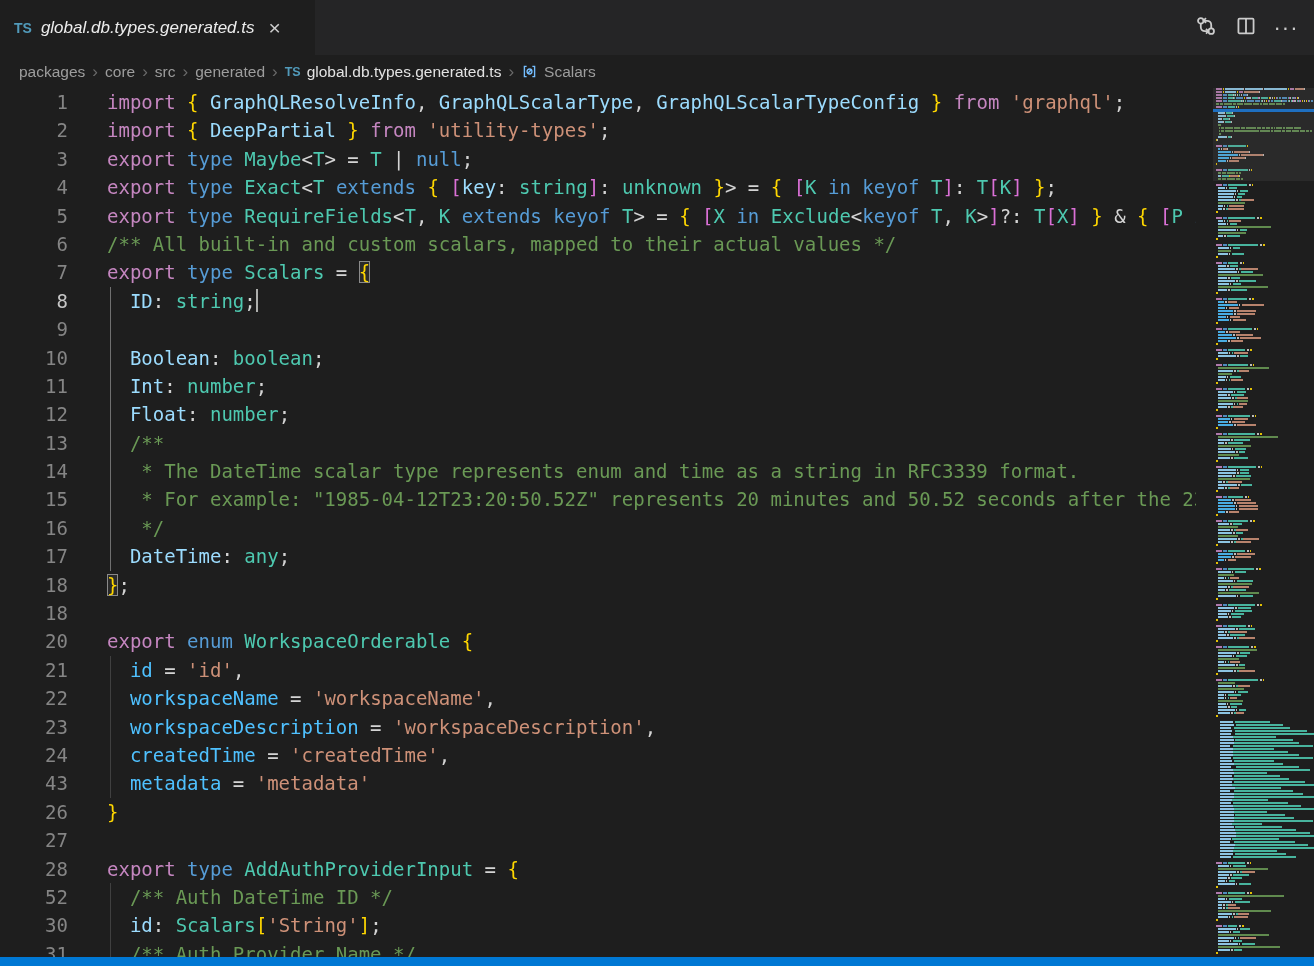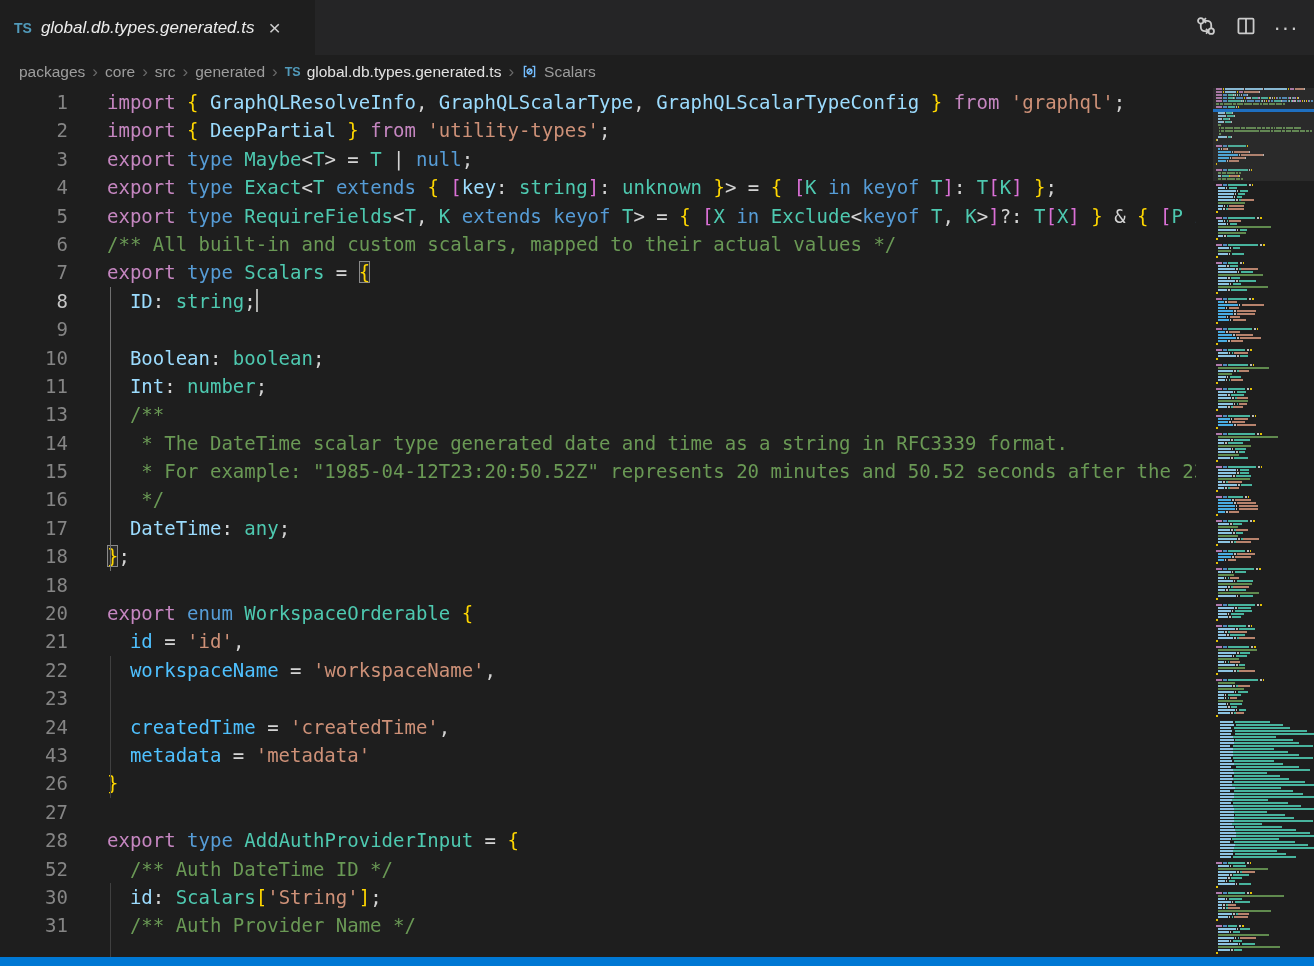--- a/index.html
+++ b/index.html
@@ -134,31 +134,32 @@
       <div class="line"><span class="ln">2</span><span class="lc"><span class="tk-kw">import</span><span class="tk-fg"> </span><span class="tk-b1">{</span><span class="tk-fg"> </span><span class="tk-prop">DeepPartial</span><span class="tk-fg"> </span><span class="tk-b1">}</span><span class="tk-fg"> </span><span class="tk-kw">from</span><span class="tk-fg"> </span><span class="tk-str">'utility-types'</span><span class="tk-fg">;</span></span></div>
       <div class="line"><span class="ln">3</span><span class="lc"><span class="tk-kw">export</span><span class="tk-fg"> </span><span class="tk-kw2">type</span><span class="tk-fg"> </span><span class="tk-type">Maybe</span><span class="tk-fg">&lt;</span><span class="tk-type">T</span><span class="tk-fg">&gt; = </span><span class="tk-type">T</span><span class="tk-fg"> | </span><span class="tk-kw2">null</span><span class="tk-fg">;</span></span></div>
       <div class="line"><span class="ln">4</span><span class="lc"><span class="tk-kw">export</span><span class="tk-fg"> </span><span class="tk-kw2">type</span><span class="tk-fg"> </span><span class="tk-type">Exact</span><span class="tk-fg">&lt;</span><span class="tk-type">T</span><span class="tk-fg"> </span><span class="tk-kw2">extends</span><span class="tk-fg"> </span><span class="tk-b1">{</span><span class="tk-fg"> </span><span class="tk-b2">[</span><span class="tk-prop">key</span><span class="tk-fg">: </span><span class="tk-type">string</span><span class="tk-b2">]</span><span class="tk-fg">: </span><span class="tk-type">unknown</span><span class="tk-fg"> </span><span class="tk-b1">}</span><span class="tk-fg">&gt; = </span><span class="tk-b1">{</span><span class="tk-fg"> </span><span class="tk-b2">[</span><span class="tk-type">K</span><span class="tk-fg"> </span><span class="tk-kw2">in</span><span class="tk-fg"> </span><span class="tk-kw2">keyof</span><span class="tk-fg"> </span><span class="tk-type">T</span><span class="tk-b2">]</span><span class="tk-fg">: </span><span class="tk-type">T</span><span class="tk-b2">[</span><span class="tk-type">K</span><span class="tk-b2">]</span><span class="tk-fg"> </span><span class="tk-b1">}</span><span class="tk-fg">;</span></span></div>
       <div class="line"><span class="ln">5</span><span class="lc"><span class="tk-kw">export</span><span class="tk-fg"> </span><span class="tk-kw2">type</span><span class="tk-fg"> </span><span class="tk-type">RequireFields</span><span class="tk-fg">&lt;</span><span class="tk-type">T</span><span class="tk-fg">, </span><span class="tk-type">K</span><span class="tk-fg"> </span><span class="tk-kw2">extends</span><span class="tk-fg"> </span><span class="tk-kw2">keyof</span><span class="tk-fg"> </span><span class="tk-type">T</span><span class="tk-fg">&gt; = </span><span class="tk-b1">{</span><span class="tk-fg"> </span><span class="tk-b2">[</span><span class="tk-type">X</span><span class="tk-fg"> </span><span class="tk-kw2">in</span><span class="tk-fg"> </span><span class="tk-type">Exclude</span><span class="tk-fg">&lt;</span><span class="tk-kw2">keyof</span><span class="tk-fg"> </span><span class="tk-type">T</span><span class="tk-fg">, </span><span class="tk-type">K</span><span class="tk-fg">&gt;</span><span class="tk-b2">]</span><span class="tk-fg">?: </span><span class="tk-type">T</span><span class="tk-b2">[</span><span class="tk-type">X</span><span class="tk-b2">]</span><span class="tk-fg"> </span><span class="tk-b1">}</span><span class="tk-fg"> &amp; </span><span class="tk-b1">{</span><span class="tk-fg"> </span><span class="tk-b2">[</span><span class="tk-type">P</span><span class="tk-fg"> </span><span class="tk-kw2">in</span></span></div>
       <div class="line"><span class="ln">6</span><span class="lc"><span class="tk-comment">/** All built-in and custom scalars, mapped to their actual values */</span></span></div>
       <div class="line"><span class="ln">7</span><span class="lc"><span class="tk-kw">export</span><span class="tk-fg"> </span><span class="tk-kw2">type</span><span class="tk-fg"> </span><span class="tk-type">Scalars</span><span class="tk-fg"> = </span><span class="tk-b1 tk-bm">{</span></span></div>
       <div class="line cur"><span class="ln">8</span><span class="lc"><span class="tk-fg">  </span><span class="tk-prop">ID</span><span class="tk-fg">: </span><span class="tk-type">string</span><span class="tk-fg">;</span></span></div>
       <div class="line"><span class="ln">9</span></div>
       <div class="line"><span class="ln">10</span><span class="lc"><span class="tk-fg">  </span><span class="tk-prop">Boolean</span><span class="tk-fg">: </span><span class="tk-type">boolean</span><span class="tk-fg">;</span></span></div>
       <div class="line"><span class="ln">11</span><span class="lc"><span class="tk-fg">  </span><span class="tk-prop">Int</span><span class="tk-fg">: </span><span class="tk-type">number</span><span class="tk-fg">;</span></span></div>
+      <div class="line"><span class="ln">12</span><span class="lc"><span class="tk-fg">  </span><span class="tk-prop">Float</span><span class="tk-fg">: </span><span class="tk-type">number</span><span class="tk-fg">;</span></span></div>
       <div class="line"><span class="ln">13</span><span class="lc"><span class="tk-comment">  /**</span></span></div>
-      <div class="line"><span class="ln">14</span><span class="lc"><span class="tk-comment">   * The DateTime scalar type generated date and time as a string in RFC3339 format.</span></span></div>
+      <div class="line"><span class="ln">14</span><span class="lc"><span class="tk-comment">   * The DateTime scalar type represents enum and time as a string in RFC3339 format.</span></span></div>
       <div class="line"><span class="ln">15</span><span class="lc"><span class="tk-comment">   * For example: "1985-04-12T23:20:50.52Z" represents 20 minutes and 50.52 seconds after the 23</span></span></div>
       <div class="line"><span class="ln">16</span><span class="lc"><span class="tk-comment">   */</span></span></div>
       <div class="line"><span class="ln">17</span><span class="lc"><span class="tk-fg">  </span><span class="tk-prop">DateTime</span><span class="tk-fg">: </span><span class="tk-type">any</span><span class="tk-fg">;</span></span></div>
       <div class="line"><span class="ln">18</span><span class="lc"><span class="tk-b1 tk-bm">}</span><span class="tk-fg">;</span></span></div>
       <div class="line"><span class="ln">18</span><span class="lc"></span></div>
       <div class="line"><span class="ln">20</span><span class="lc"><span class="tk-kw">export</span><span class="tk-fg"> </span><span class="tk-kw2">enum</span><span class="tk-fg"> </span><span class="tk-type">WorkspaceOrderable</span><span class="tk-fg"> </span><span class="tk-b1">{</span></span></div>
       <div class="line"><span class="ln">21</span><span class="lc"><span class="tk-fg">  </span><span class="tk-enum">id</span><span class="tk-fg"> = </span><span class="tk-str">'id'</span><span class="tk-fg">,</span></span></div>
       <div class="line"><span class="ln">22</span><span class="lc"><span class="tk-fg">  </span><span class="tk-enum">workspaceName</span><span class="tk-fg"> = </span><span class="tk-str">'workspaceName'</span><span class="tk-fg">,</span></span></div>
-      <div class="line"><span class="ln">23</span></div>
+      <div class="line"><span class="ln">23</span><span class="lc"><span class="tk-fg">  </span><span class="tk-enum">workspaceDescription</span><span class="tk-fg"> = </span><span class="tk-str">'workspaceDescription'</span><span class="tk-fg">,</span></span></div>
       <div class="line"><span class="ln">24</span><span class="lc"><span class="tk-fg">  </span><span class="tk-enum">createdTime</span><span class="tk-fg"> = </span><span class="tk-str">'createdTime'</span><span class="tk-fg">,</span></span></div>
       <div class="line"><span class="ln">43</span><span class="lc"><span class="tk-fg">  </span><span class="tk-enum">metadata</span><span class="tk-fg"> = </span><span class="tk-str">'metadata'</span></span></div>
       <div class="line"><span class="ln">26</span><span class="lc"><span class="tk-b1">}</span></span></div>
       <div class="line"><span class="ln">27</span><span class="lc"></span></div>
       <div class="line"><span class="ln">28</span><span class="lc"><span class="tk-kw">export</span><span class="tk-fg"> </span><span class="tk-kw2">type</span><span class="tk-fg"> </span><span class="tk-type">AddAuthProviderInput</span><span class="tk-fg"> = </span><span class="tk-b1">{</span></span></div>
       <div class="line"><span class="ln">52</span><span class="lc"><span class="tk-comment">  /** Auth DateTime ID */</span></span></div>
       <div class="line"><span class="ln">30</span><span class="lc"><span class="tk-fg">  </span><span class="tk-prop">id</span><span class="tk-fg">: </span><span class="tk-type">Scalars</span><span class="tk-b1">[</span><span class="tk-str">'String'</span><span class="tk-b1">]</span><span class="tk-fg">;</span></span></div>
       <div class="line"><span class="ln">31</span><span class="lc"><span class="tk-comment">  /** Auth Provider Name */</span></span></div>
       <div class="guide active" style="left: 110px; top: 198.8px; height: 284px;"></div>
       <div class="guide" style="left: 110px; top: 568px; height: 142px;"></div>

